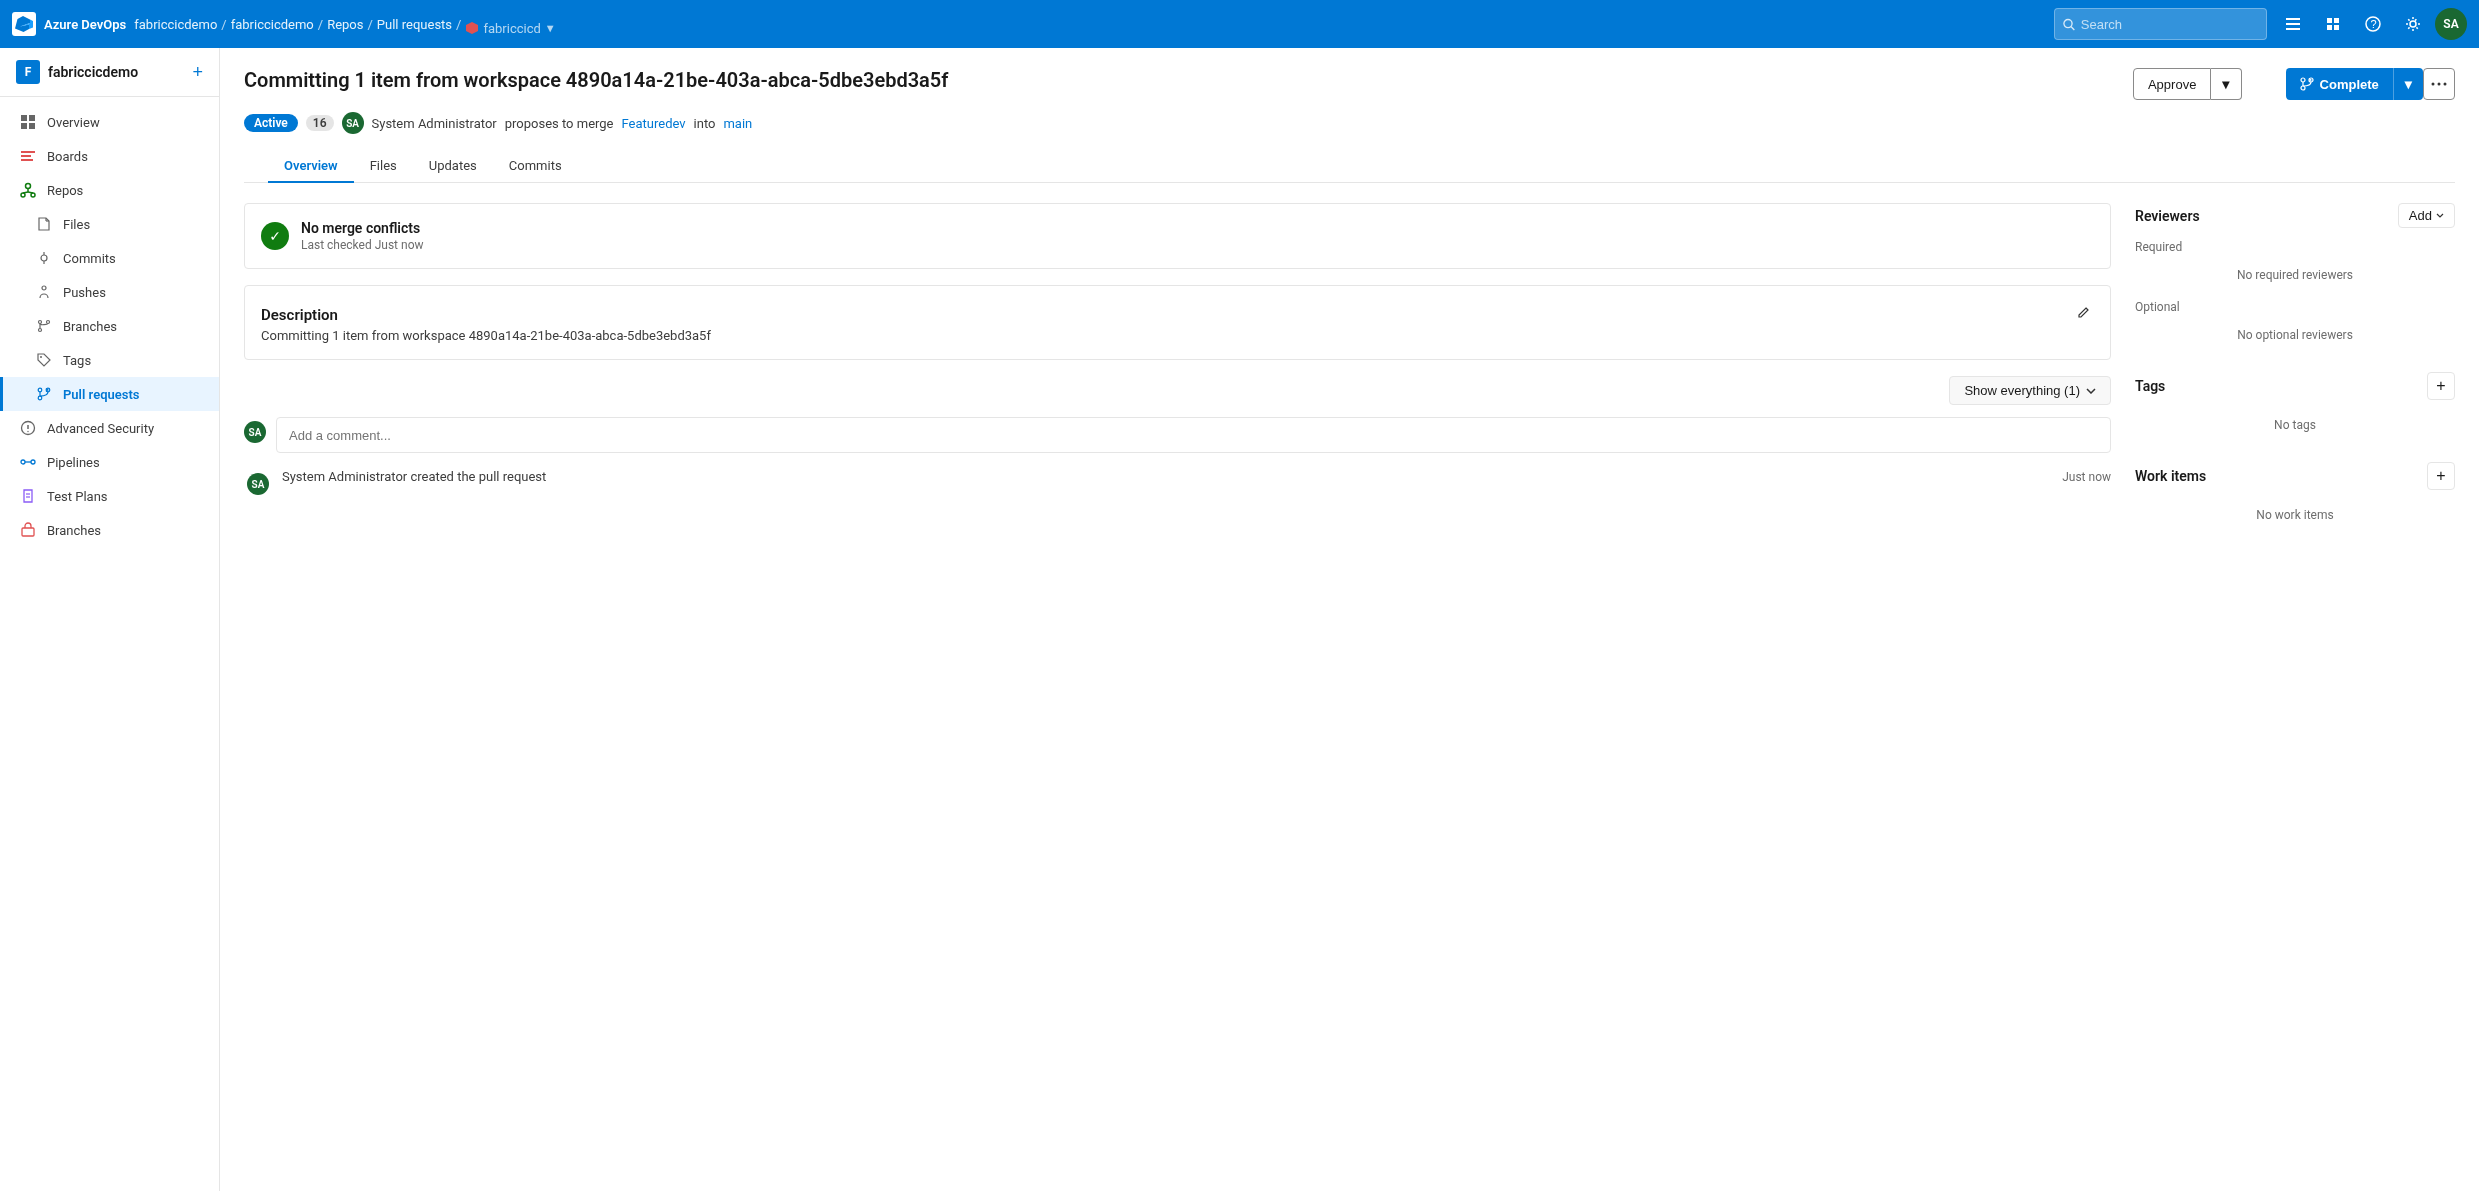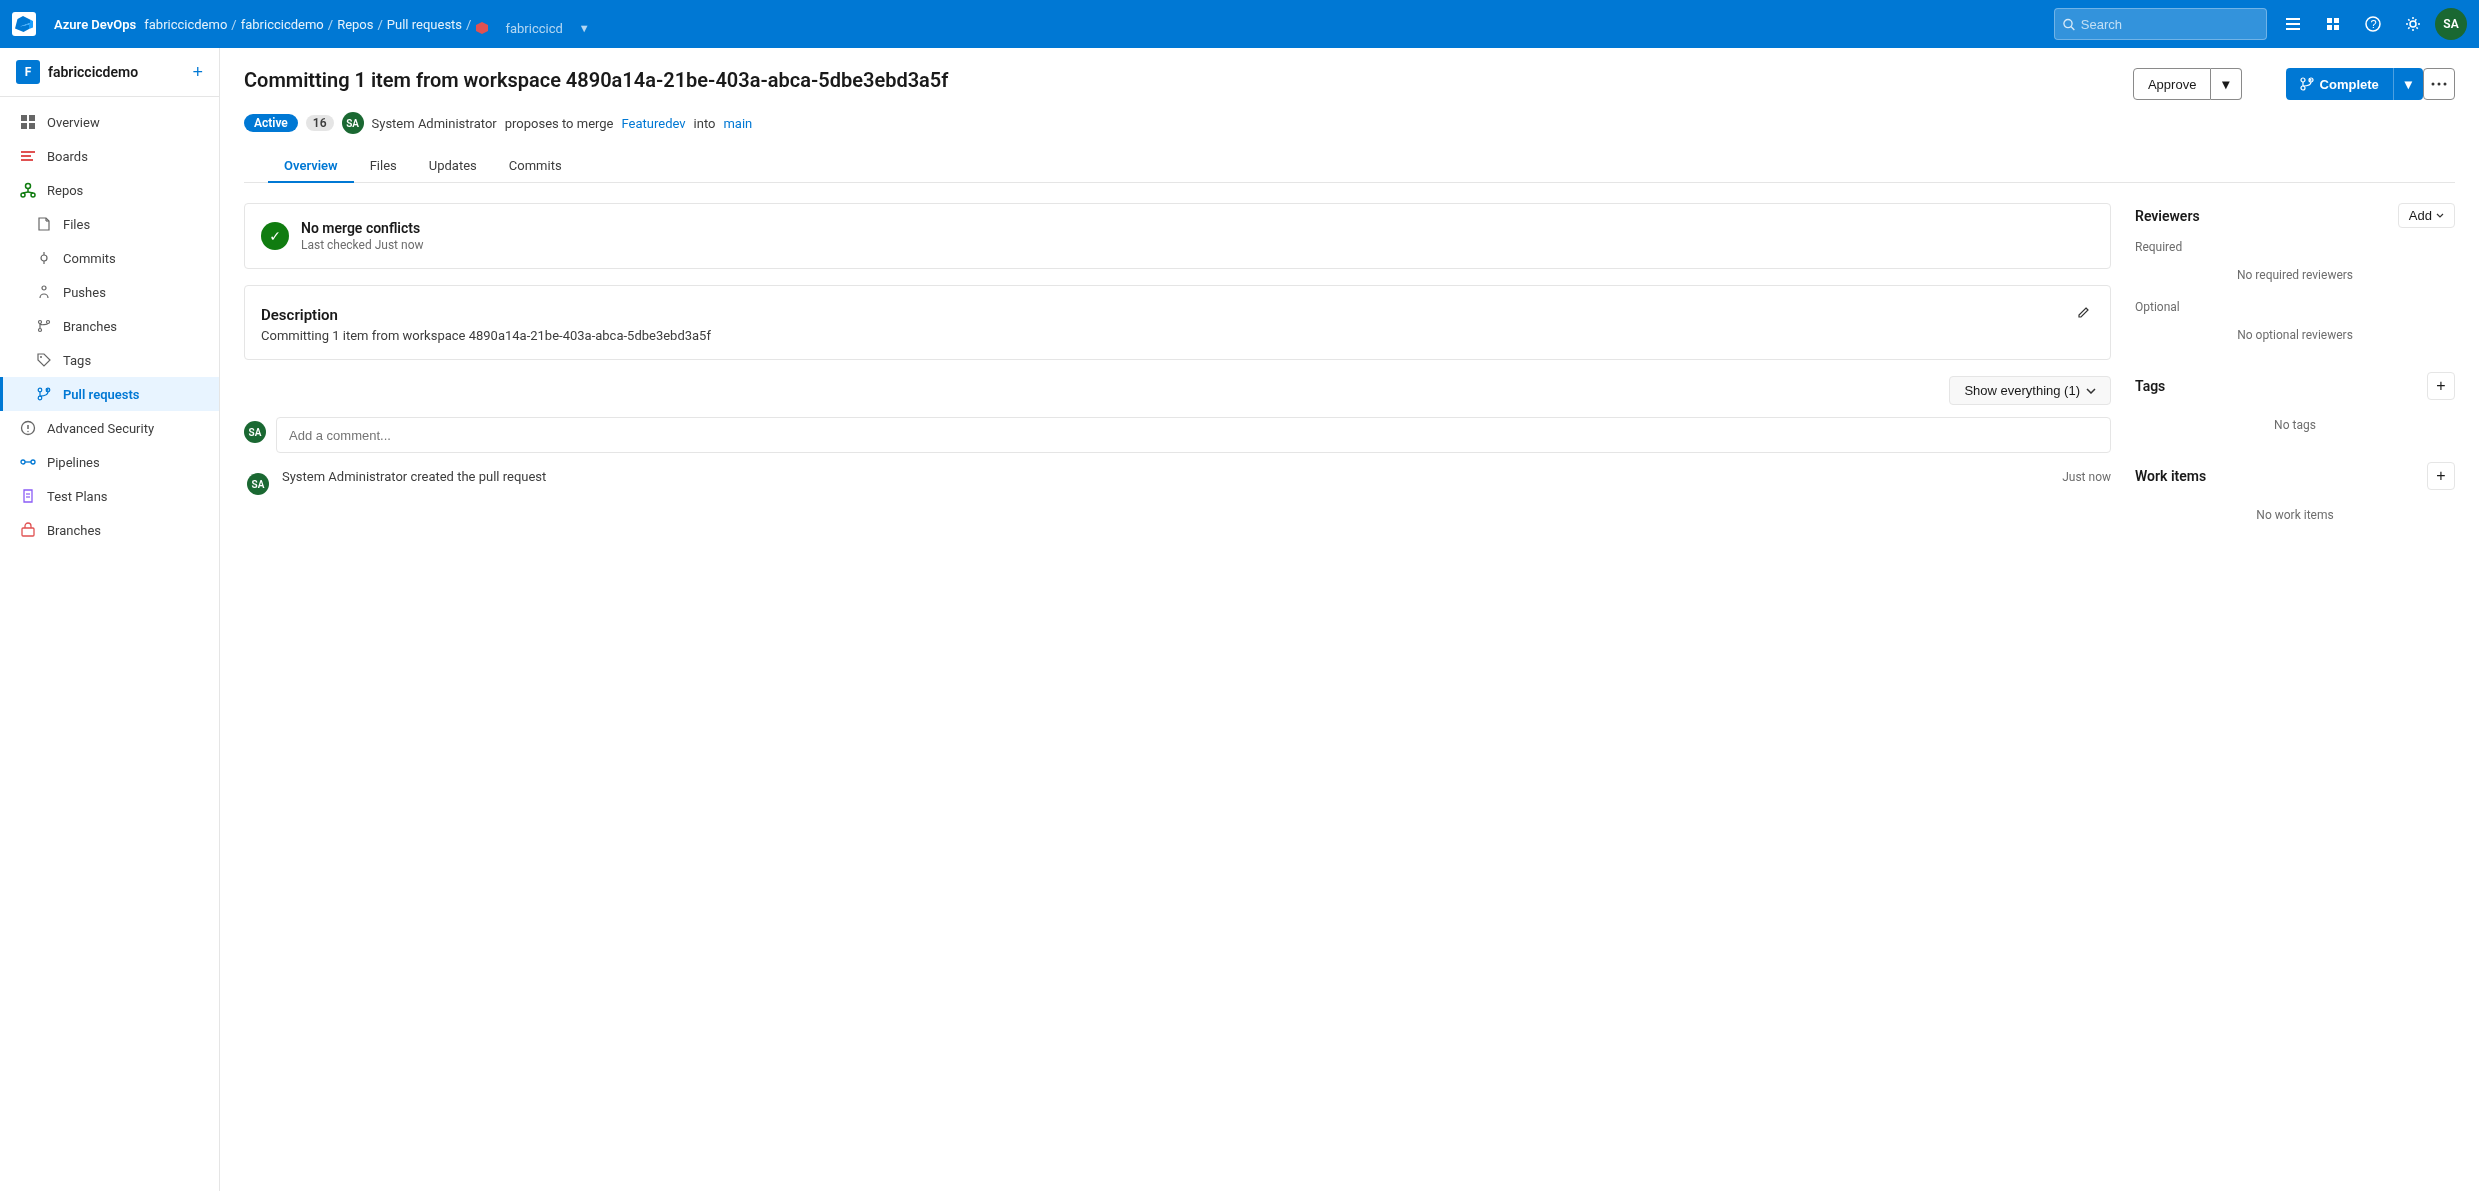--- a/index.html
+++ b/index.html
@@ -3,27 +3,27 @@
   <meta charset="utf-8">
   <style>
     * { box-sizing: border-box; margin: 0; padding: 0; }
     body { font-family: -apple-system, BlinkMacSystemFont, 'Segoe UI', Roboto, sans-serif; font-size: 13px; color: #1a1a1a; background: #fff; height: 100vh; display: flex; flex-direction: column; }
 
     
     .top-nav {
       display: flex; align-items: center; background: #0078d4; color: #fff;
       height: 48px; padding: 0 12px; gap: 8px; flex-shrink: 0; z-index: 10;
     }
-    .top-nav .brand { display: flex; align-items: center; gap: 18px; font-weight: 600; font-size: 13px; color: #fff; white-space: nowrap; }
+    .top-nav .brand { display: flex; align-items: center; gap: 8px; font-weight: 600; font-size: 13px; color: #fff; white-space: nowrap; }
     .top-nav .brand-icon { width: 24px; height: 24px; background: #fff; border-radius: 3px; display: flex; align-items: center; justify-content: center; }
     .top-nav .brand-icon svg { width: 18px; height: 18px; }
     .breadcrumb { display: flex; align-items: center; gap: 4px; color: rgba(255,255,255,0.9); font-size: 13px; }
     .breadcrumb span { color: rgba(255,255,255,0.7); }
     .breadcrumb a { color: rgba(255,255,255,0.9); text-decoration: none; }
-    .repo-badge { display: flex; align-items: center; gap: 16px; color: rgba(255,255,255,0.9); margin-top: 8px; }
+    .repo-badge { display: flex; align-items: center; gap: 4px; color: rgba(255,255,255,0.9); margin-top: 8px; }
     .repo-badge svg { width: 14px; height: 14px; fill: #e05252; }
     .nav-spacer { flex: 1; }
     .nav-actions { display: flex; align-items: center; gap: 4px; }
     .nav-icon-btn {
       width: 36px; height: 36px; border-radius: 4px; border: none; background: transparent;
       color: #fff; cursor: pointer; display: flex; align-items: center; justify-content: center;
       font-size: 16px;
     }
     .search-box {
       display: flex; align-items: center; background: rgba(255,255,255,0.2);

